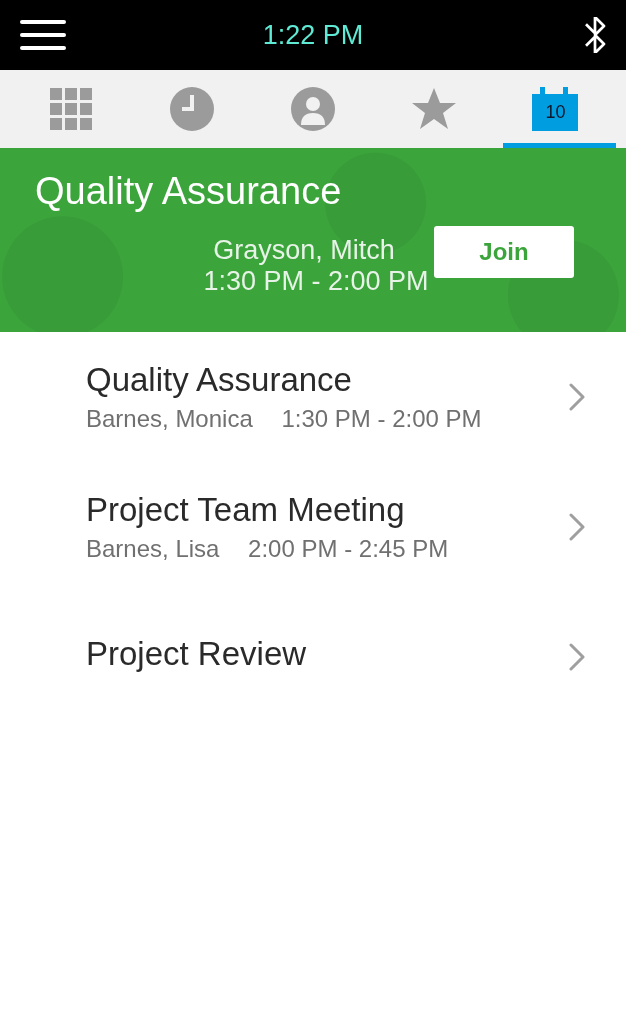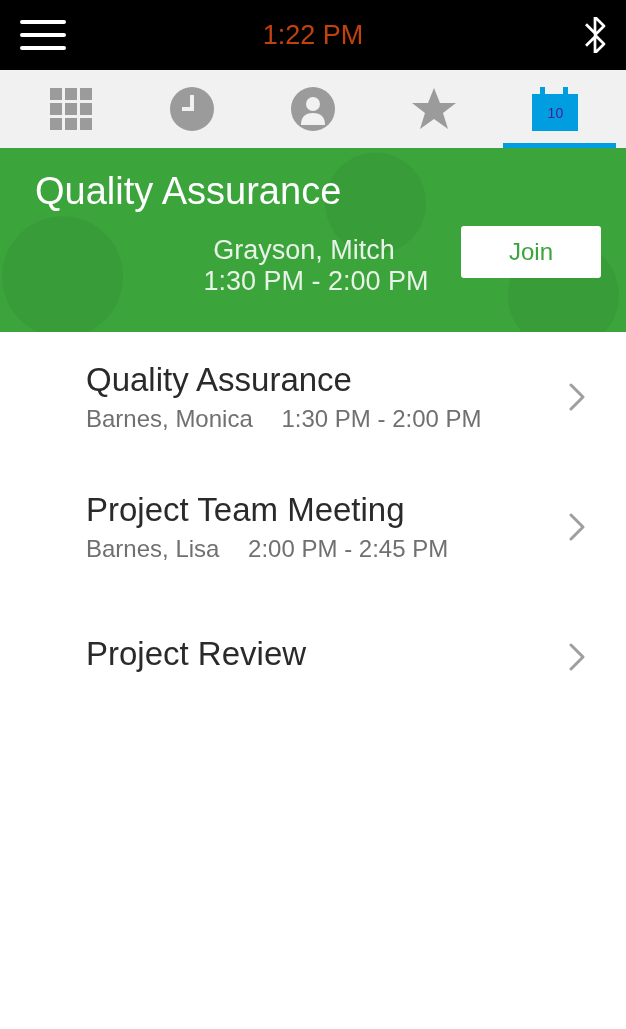--- a/index.html
+++ b/index.html
@@ -8,21 +8,21 @@
       height: 1029px;
       font-family: -apple-system, "Helvetica Neue", Arial, sans-serif;
       background: #ffffff;
       overflow: hidden;
     }
 
     
     .status-bar {
       height: 70px;
       background: #000;
-      color: #c2410c;
+      color: #5eead4;
       display: flex;
       align-items: center;
       justify-content: space-between;
       padding: 12px 20px;
     }
     .hamburger {
       width: 46px;
       height: 30px;
       display: flex;
       flex-direction: column;
@@ -91,25 +91,25 @@
       display: flex;
       gap: 18px;
       padding-left: 8px;
     }
     .calendar-icon .tabs-notch span {
       width: 5px; height: 7px; background: #009ee0;
     }
     .calendar-icon .body {
       flex: 1;
       background: #009ee0;
-      color: #4c1d95;
+      color: #0f172a;
       display: flex;
       align-items: center;
       justify-content: center;
-      font-size: 14px;
+      font-size: 18px;
       font-weight: 300;
     }
 
     
     .featured {
       height: 184px;
       background: #3ba43b;
       color: #fff;
       padding: 22px 30px 0 30px;
       position: relative;
@@ -136,30 +136,30 @@
       margin-left: -18px;
     }
     .featured-time {
       font-size: 27px;
       color: #e8f3e8;
       font-weight: 400;
       margin-left: 6px;
     }
     .join-btn {
       position: absolute;
-      right: 25px;
+      right: 52px;
       top: 78px;
       width: 140px;
       height: 52px;
       background: #fff;
       border: none;
       border-radius: 3px;
       color: #3ba43b;
       font-size: 24px;
-      font-weight: 400;
+      font-weight: 700;
       cursor: pointer;
     }
 
     
     .list {
       background: #fff;
     }
     .list-item {
       padding: 26px 30px 26px 86px;
       display: flex;

